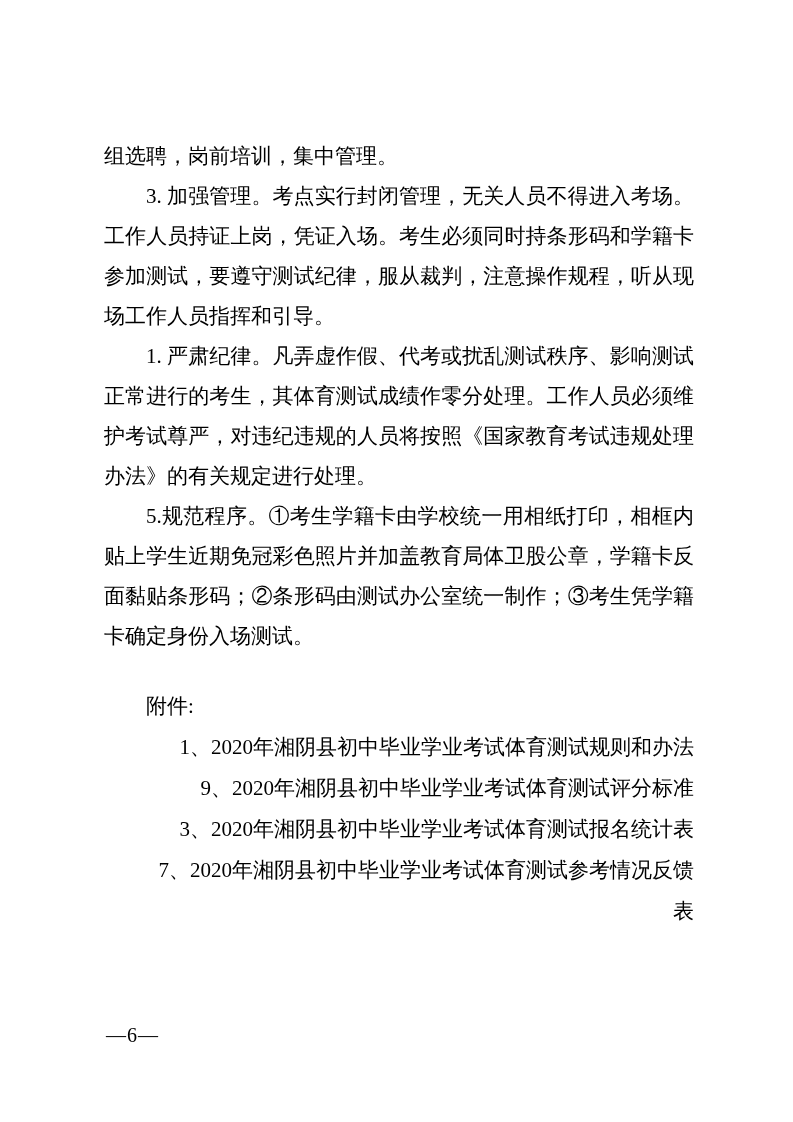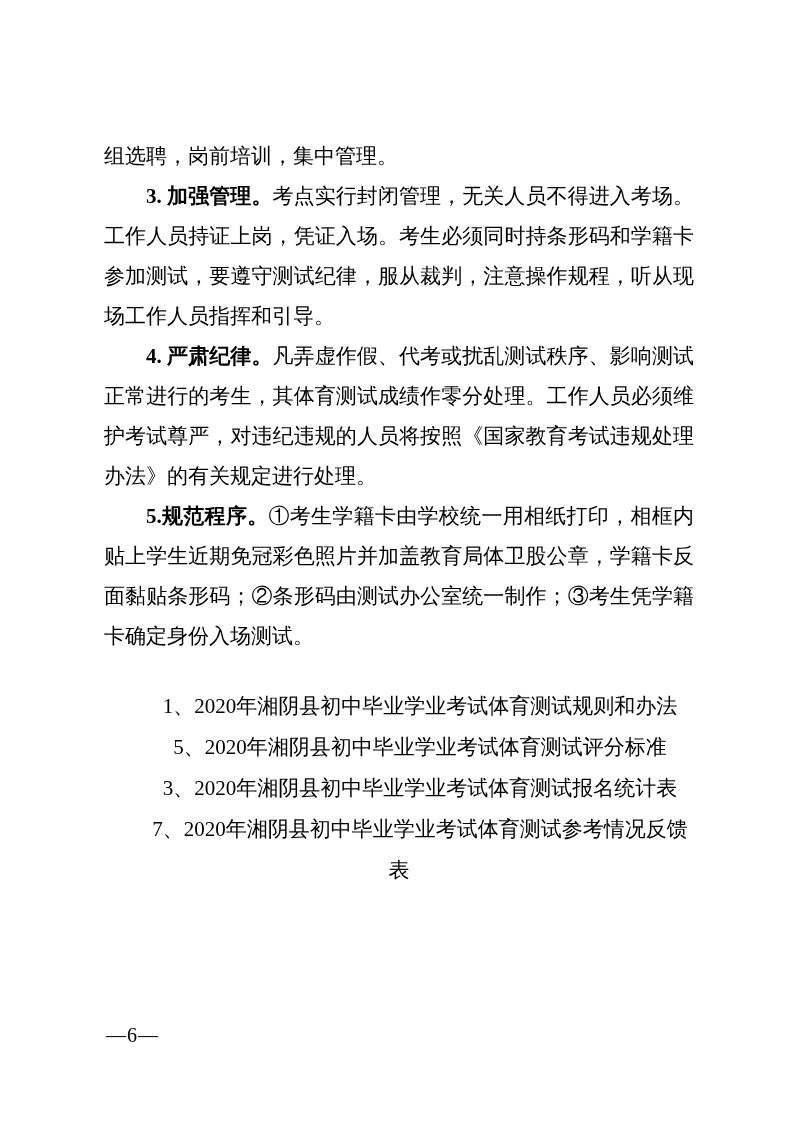--- a/index.html
+++ b/index.html
@@ -29,33 +29,33 @@
     margin: 0;
     padding: 0;
   }
   .para {
     text-indent: 42px;
   }
   .no-indent {
     text-indent: 0;
   }
   .lead {
-    font-weight: bold;
+    font-weight: normal;
   }
   .attachments {
     margin-top: 30px;
   }
   .attachments .label {
     text-indent: 42px;
     line-height: 41px;
   }
   .attachment-item {
     text-indent: 42px;
     line-height: 41px;
-    text-align: center;
+    text-align: right;
   }
   .page-number {
     position: absolute;
     left: 106px;
     top: 1020px;
     font-size: 20px;
     line-height: 30px;
     letter-spacing: 1px;
   }
 </style>
@@ -63,28 +63,29 @@
 <body>
 
 <div class="page">
 
   <div class="content">
 
     <p class="no-indent">组选聘，岗前培训，集中管理。</p>
 
     <p class="para"><span class="lead">3. 加强管理。</span><span>考点实行封闭管理，无关人员不得进入考场。工作人员持证上岗，凭证入场。考生必须同时持条形码和学籍卡参加测试，要遵守测试纪律，服从裁判，注意操作规程，听从现场工作人员指挥和引导。</span></p>
 
-    <p class="para"><span class="lead">4. 严肃纪律。</span><span>凡弄虚作假、代考或扰乱测试秩序、影响测试正常进行的考生，其体育测试成绩作零分处理。工作人员必须维护考试尊严，对违纪违规的人员将按照《国家教育考试违规处理办法》的有关规定进行处理。</span></p>
+    <p class="para"><span class="lead">1. 严肃纪律。</span><span>凡弄虚作假、代考或扰乱测试秩序、影响测试正常进行的考生，其体育测试成绩作零分处理。工作人员必须维护考试尊严，对违纪违规的人员将按照《国家教育考试违规处理办法》的有关规定进行处理。</span></p>
 
     <p class="para"><span class="lead">5.规范程序。</span><span>①考生学籍卡由学校统一用相纸打印，相框内贴上学生近期免冠彩色照片并加盖教育局体卫股公章，学籍卡反面黏贴条形码；②条形码由测试办公室统一制作；③考生凭学籍卡确定身份入场测试。</span></p>
 
     <div class="attachments">
+      <p class="label">附件:</p>
 
       <p class="attachment-item">1、2020年湘阴县初中毕业学业考试体育测试规则和办法</p>
-      <p class="attachment-item">5、2020年湘阴县初中毕业学业考试体育测试评分标准</p>
+      <p class="attachment-item">9、2020年湘阴县初中毕业学业考试体育测试评分标准</p>
       <p class="attachment-item">3、2020年湘阴县初中毕业学业考试体育测试报名统计表</p>
       <p class="attachment-item">7、2020年湘阴县初中毕业学业考试体育测试参考情况反馈表</p>
     </div>
 
   </div>
 
   <div class="page-number">—6—</div>
 
 </div>
 

